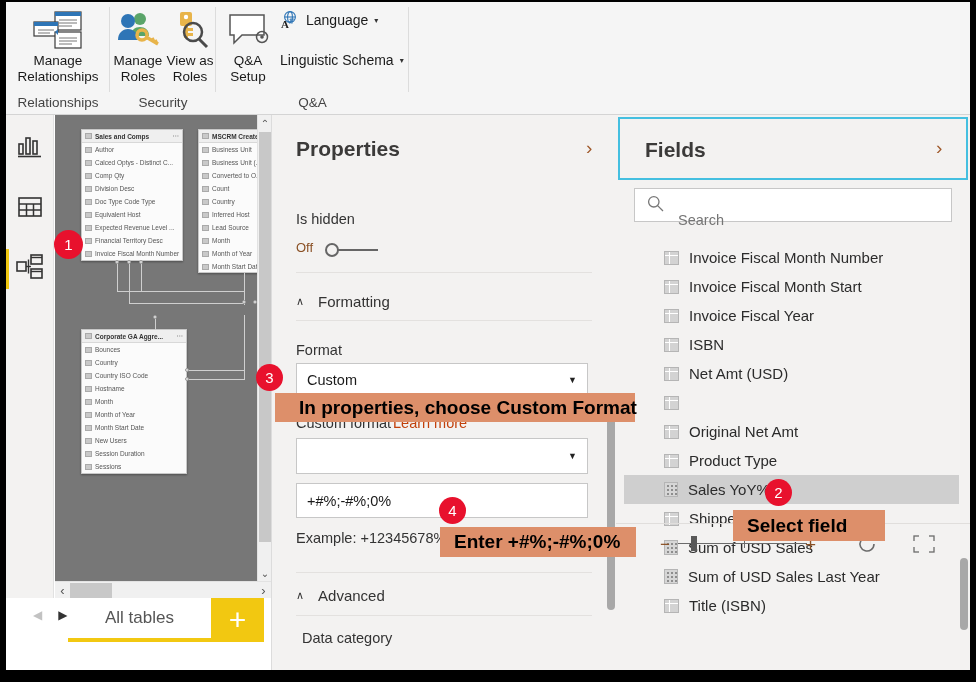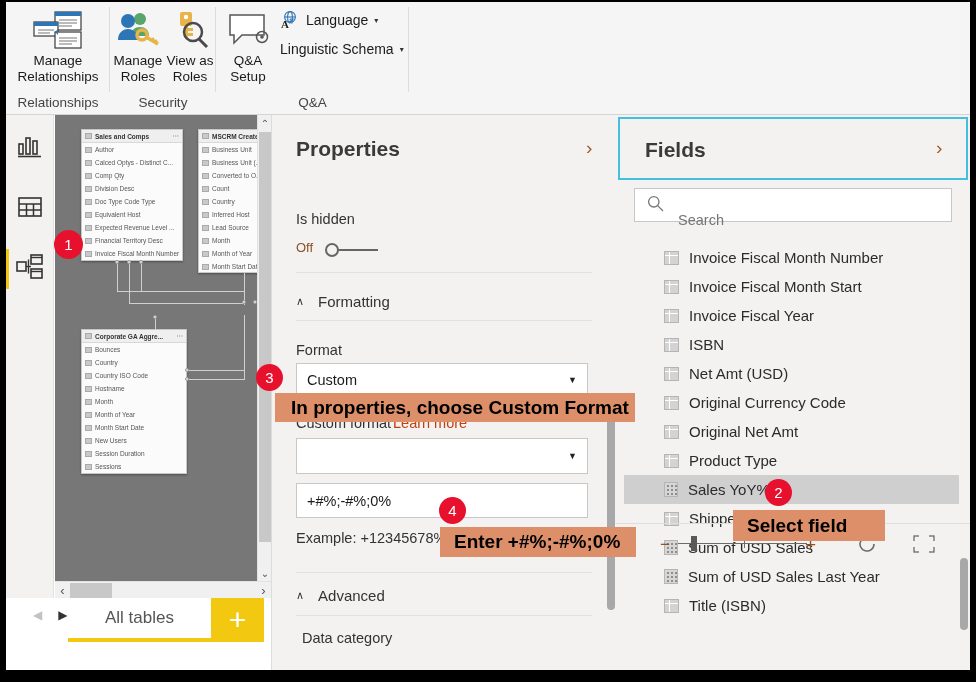--- a/index.html
+++ b/index.html
@@ -392,21 +392,21 @@
             <ellipse cx="10" cy="6" rx="2.4" ry="5.4" fill="none" stroke="#2e75b6" stroke-width="1.1"></ellipse>
             <line x1="4.8" y1="6" x2="15.2" y2="6" stroke="#2e75b6" stroke-width="1.1"></line>
             <text x="1" y="17" font-size="11" font-weight="bold" fill="#1f1f1f" font-family="Liberation Serif, serif">A</text>
             <text x="9" y="13" font-size="9" font-weight="bold" fill="#2e75b6" font-family="Liberation Sans, sans-serif">#</text>
           </svg>
         </span>
         <span>Language</span>
         <span class="caret">▾</span>
       </div>
 
-      <div class="smallbtn" style="left:64px;top:39px">
+      <div class="smallbtn" style="left:64px;top:50px">
         <span>Linguistic Schema</span>
         <span class="caret">▾</span>
       </div>
 
       <div class="glabel">Q&amp;A</div>
       <div class="gdiv"></div>
     </div>
   </div>
 
   <div class="leftnav">
@@ -720,21 +720,20 @@
       <div class="fitem">
             <span class="gridicon"></span>
             <span>ISBN</span>
           </div>
       <div class="fitem">
             <span class="gridicon"></span>
             <span>Net Amt (USD)</span>
           </div>
       <div class="fitem">
             <span class="gridicon"></span>
-            <span>Original Currency Code</span>
           </div>
       <div class="fitem">
             <span class="gridicon"></span>
             <span>Original Net Amt</span>
           </div>
       <div class="fitem">
             <span class="gridicon"></span>
             <span>Product Type</span>
           </div>
       <div class="fitem sel">
@@ -816,21 +815,21 @@
     </div>
   </div>
 
   <div class="badge" style="left:48px;top:228px;width:29px;height:29px">1</div>
 
   <div class="anno" style="left:727px;top:508px;width:152px;height:31px;font-size:19px;padding-left:14px">
     <span>Select field</span>
   </div>
   <div class="badge" style="left:759px;top:477px;width:27px;height:27px">2</div>
 
-  <div class="anno" style="left:269px;top:391px;width:360px;height:29px;font-size:19px;padding-left:16px">
+  <div class="anno" style="left:269px;top:391px;width:360px;height:29px;font-size:19px;padding-left:24px">
     <span>In properties, choose Custom Format</span>
   </div>
   <div class="badge" style="left:250px;top:362px;width:27px;height:27px">3</div>
 
   <div class="anno" style="left:434px;top:525px;width:196px;height:30px;font-size:19px;padding-left:14px">
     <span>Enter +#%;-#%;0%</span>
   </div>
   <div class="badge" style="left:433px;top:495px;width:27px;height:27px">4</div>
 
 </div>

